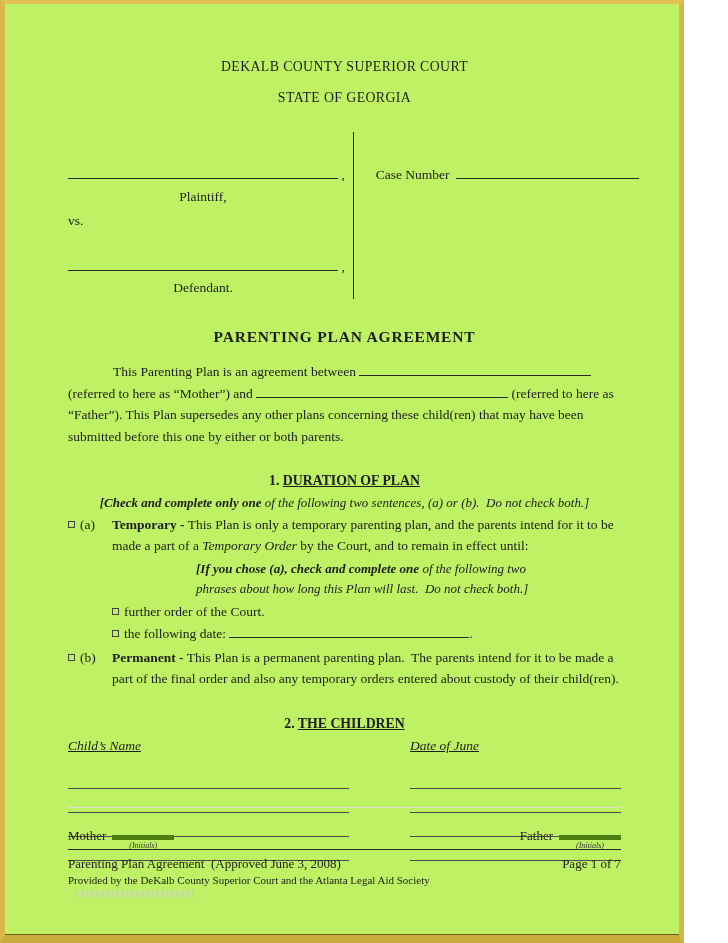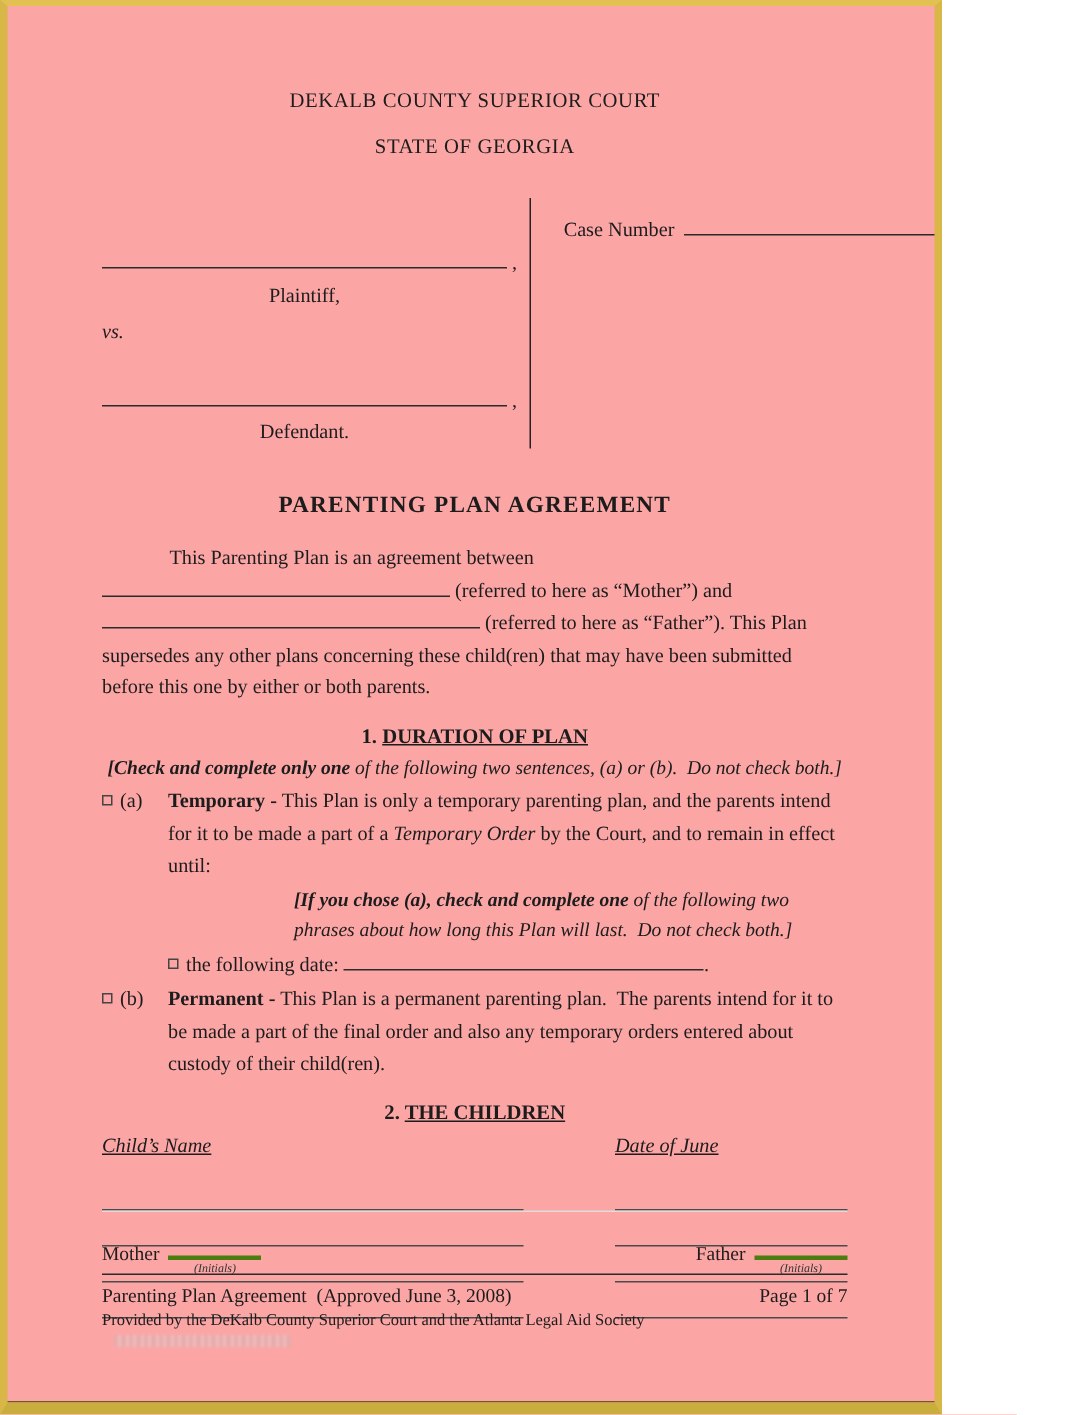--- a/index.html
+++ b/index.html
@@ -1,21 +1,21 @@
 <!DOCTYPE html>
 <html><head>
 <meta charset="utf-8">
 <style>
   * { margin:0; padding:0; box-sizing:border-box; }
   html,body { width:728px; height:943px; }
   body { font-family:"Liberation Serif","DejaVu Serif",serif; background:#fff; }
 
   .page {
-    position:relative; width:628px; height:943px;
-    background:#fca5a5; color:#1c1c1c;
+    position:relative; width:684px; height:943px;
+    background:#bef264; color:#1c1c1c;
     border-top:4px solid #e2c052;
     border-left:5px solid #d9b648;
     border-right:5px solid #d9b648;
     border-bottom:8px solid #c9ae3d;
     font-size:13.5px; line-height:21.5px;
     overflow:hidden;
   }
   .bottom-edge-line { position:absolute; left:-5px; right:-5px; bottom:0; height:1px; background:#6e5d1c; }
 
   .content { padding:0 58px 0 63px; }
@@ -26,35 +26,35 @@
   
   .caption { display:flex; margin-top:24px; }
   .cap-left { width:292px; }
   .cap-divider { width:0; border-left:1.5px solid #222; margin-left:8px; }
   .cap-right { flex:1; padding-left:22px; }
 
   .blank { display:inline-block; border-bottom:1px solid #2a2a2a; height:13px; }
   .party-row { margin-top:32px; white-space:nowrap; }
   .party-row .blank { width:270px; }
   .party-label { width:270px; text-align:center; }
-  .vs-row { margin-top:3px;font-style:italic; }
+  .vs-row { margin-top:3px; }
   .party-row.second { margin-top:24px; }
 
   .civil-action { margin-top:34px; }
-  .case-number { margin-top:10px; white-space:nowrap; }
+  .case-number { margin-top:32px; white-space:nowrap; }
   .case-number .blank { width:183px; margin-left:6px; }
 
   .doc-title { text-align:center; margin-top:27px; font-weight:bold; font-size:15.5px; letter-spacing:.8px; }
 
   .intro { margin-top:14px; text-indent:45px; }
   .intro .blank { text-indent:0; }
   .blank-intro1 { width:232px; }
   .blank-intro2 { width:252px; }
 
-  .sec-heading { text-align:center; font-weight:bold; margin-top:11px; font-size:13.8px; }
+  .sec-heading { text-align:center; font-weight:bold; margin-top:23px; font-size:13.8px; }
   .sec-heading .underlined { text-decoration:underline; }
 
   .instruction { text-align:center; font-style:italic; font-size:13px; white-space:pre-wrap; line-height:21px; }
   .instruction .lead { font-weight:bold; }
 
   .item { display:flex; margin-top:1px; }
   .item-marker { width:44px; white-space:nowrap; }
   .item-text { flex:1; }
   .item-label { font-weight:bold; }
 
@@ -76,21 +76,21 @@
   .col-right { flex:1; }
   .col-header { font-style:italic; text-decoration:underline; }
   .child-line { height:24px; border-bottom:1px solid #4a4a4a; }
   .child-line.first { height:32px; }
 
   
   .footer { position:absolute; left:63px; right:58px; bottom:37px; font-size:13px; }
   .faint-rule { border-top:1px solid #dedede; }
   .sign-row { display:flex; justify-content:space-between; margin-top:17px; padding-bottom:3px; border-bottom:1px solid #2a2a2a; }
   .sign-pair { white-space:nowrap; }
-  .initials-blank { display:inline-block; width:62px; border-bottom:3px solid #4d7c0f; height:12px; position:relative; margin-left:6px; }
+  .initials-blank { display:inline-block; width:62px; border-bottom:5px solid #4d7c0f; height:12px; position:relative; margin-left:6px; }
   .initials-label { position:absolute; top:13px; left:0; width:62px; text-align:center; font-style:italic; font-size:8px; line-height:9px; color:#333; }
   .docline-row { display:flex; justify-content:space-between; margin-top:5px; line-height:17px; }
   .provided-by { font-size:11px; line-height:14px; margin-top:1px; }
   .watermark { margin-top:3px; margin-left:8px; width:118px; height:8px; opacity:.35; filter:blur(1px);
     background:repeating-linear-gradient(90deg,#b9b9b9 0 3px,#e9e9e7 3px 5px); border-radius:2px; }
 </style>
 </head>
 <body>
 
 <div class="page">
@@ -130,20 +130,21 @@
     <div class="instruction"><span class="lead">[Check and complete only one</span><span> of the following two sentences, (a) or (b).  Do not check both.]</span></div>
 
     <div class="item">
       <div class="item-marker"><span class="checkbox"></span><span>(a)</span></div>
       <div class="item-text">
         <span class="item-label">Temporary -</span>
         <span class="pre">This Plan is only a temporary parenting plan, and the parents intend for it to be made a part of a</span>
         <i>Temporary Order</i>
         <span class="pre">by the Court, and to remain in effect until:</span>
         <div class="sub-note"><span class="lead">[If you chose (a), check and complete one</span><span> of the following two phrases about how long this Plan will last.  Do not check both.]</span></div>
+        <div class="option"><span class="checkbox"></span><span>further order of the Court.</span></div>
         <div class="option"><span class="checkbox"></span><span>the following date:</span> <span class="blank"></span><span>.</span></div>
       </div>
     </div>
 
     <div class="item">
       <div class="item-marker"><span class="checkbox"></span><span>(b)</span></div>
       <div class="item-text">
         <span class="item-label">Permanent -</span>
         <span class="pre">This Plan is a permanent parenting plan.  The parents intend for it to be made a part of the final order and also any temporary orders entered about custody of their child(ren).</span>
       </div>

